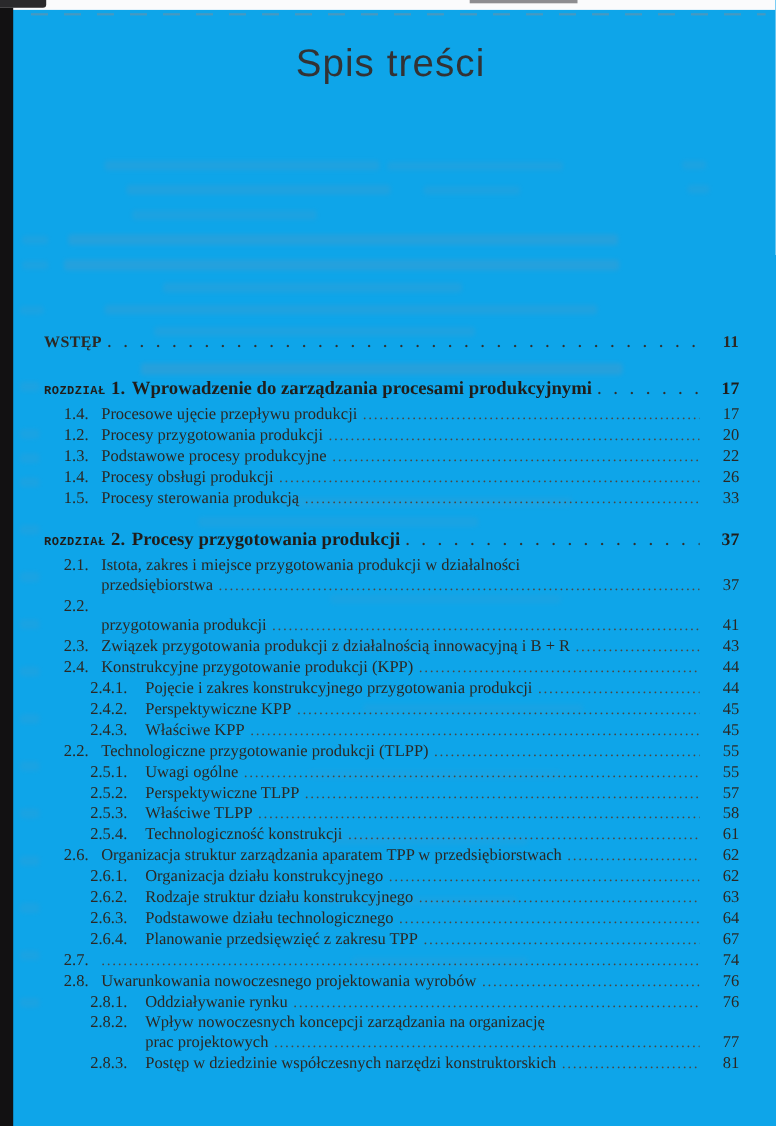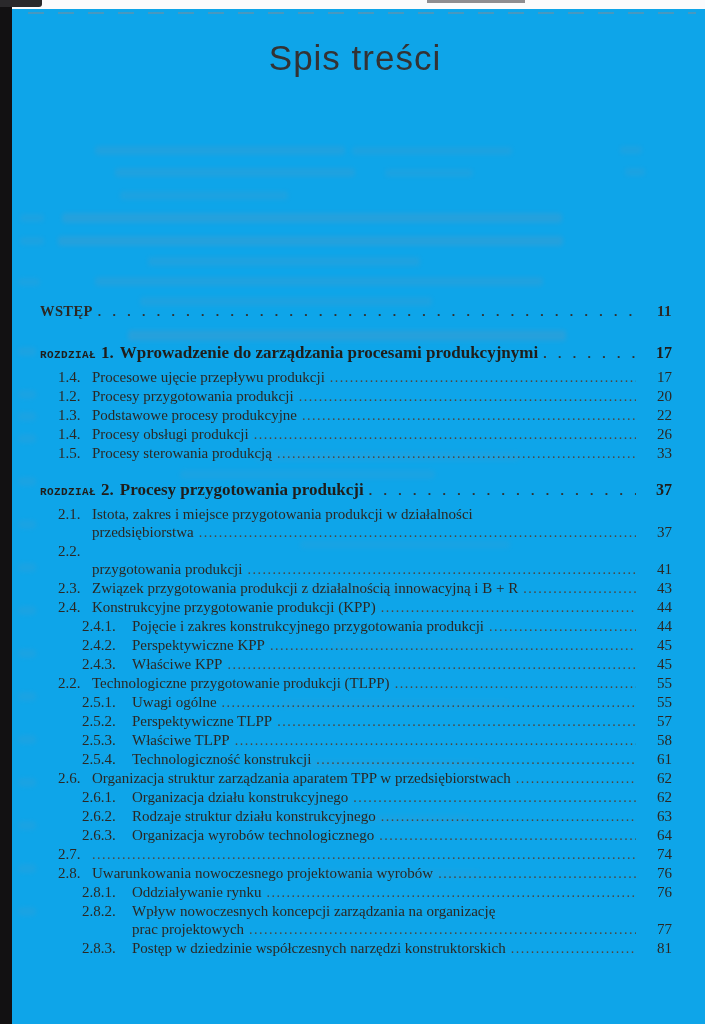--- a/index.html
+++ b/index.html
@@ -270,23 +270,29 @@
         <span class="pg">62</span>
       </div>
       <div class="row l2">
         <span class="num">2.6.2.</span>
         <span class="txt">Rodzaje struktur działu konstrukcyjnego</span>
         <span class="leader"></span>
         <span class="pg">63</span>
       </div>
       <div class="row l2">
         <span class="num">2.6.3.</span>
-        <span class="txt">Organizacja wyrobów technologicznego</span>
+        <span class="txt">Podstawowe działu technologicznego</span>
         <span class="leader"></span>
         <span class="pg">64</span>
+      </div>
+      <div class="row l2">
+        <span class="num">2.6.4.</span>
+        <span class="txt">Planowanie przedsięwzięć z zakresu TPP</span>
+        <span class="leader"></span>
+        <span class="pg">67</span>
       </div>
       <div class="row l1">
         <span class="num">2.7.</span>
         <span class="leader"></span>
         <span class="pg">74</span>
       </div>
       <div class="row l1">
         <span class="num">2.8.</span>
         <span class="txt">Uwarunkowania nowoczesnego projektowania wyrobów</span>
         <span class="leader"></span>

